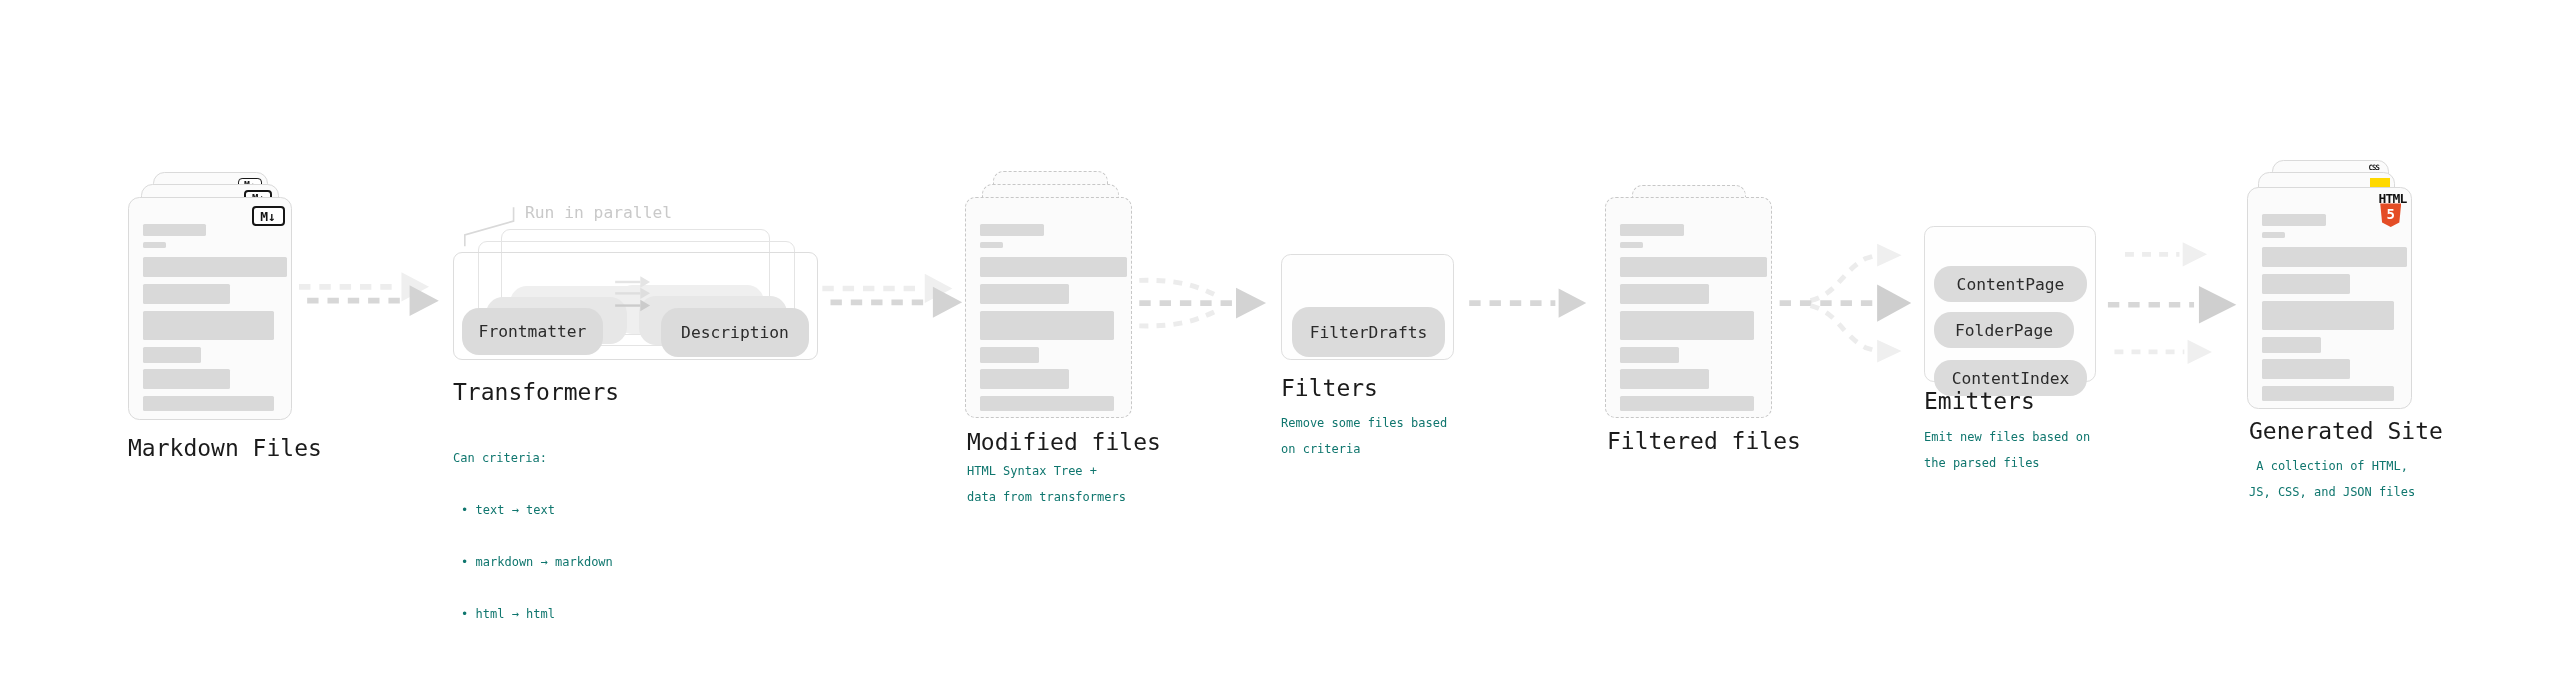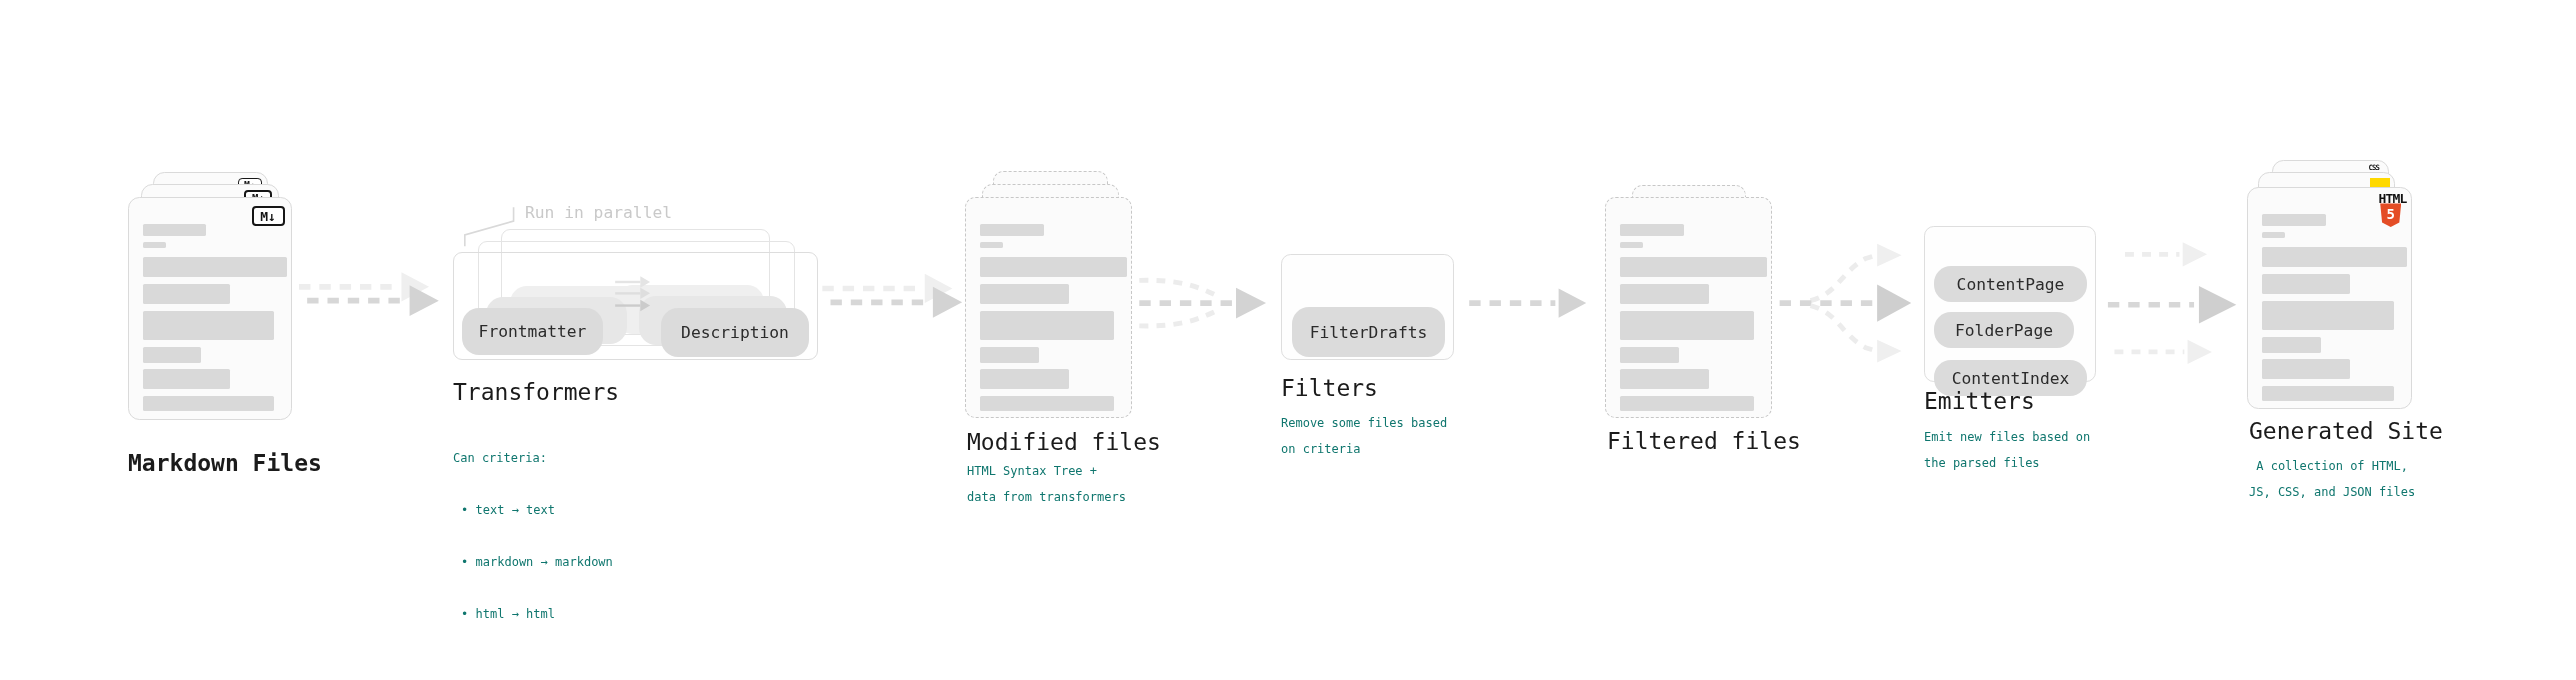--- a/index.html
+++ b/index.html
@@ -86,21 +86,21 @@
       <span class="md-badge front">M↓</span>
       <div class="sk b1"></div>
       <div class="sk b2"></div>
       <div class="sk b3"></div>
       <div class="sk b4"></div>
       <div class="sk b5"></div>
       <div class="sk b6"></div>
       <div class="sk b7"></div>
       <div class="sk b8"></div>
     </div>
-    <div class="node-title" style="left:128px;top:450px;font-weight:bold;">Markdown Files</div>
+    <div class="node-title" style="left:128px;top:435px;">Markdown Files</div>
   </div>
 
   <div>
     <div class="annotation" style="left:525px;top:203px;">Run in parallel</div>
 
     <div class="outline-card" style="left:501px;top:229px;width:269px;height:106px;"></div>
     <div class="outline-card" style="left:478px;top:241px;width:317px;height:105px;"></div>
     <div class="outline-card front" style="left:453px;top:252px;width:365px;height:108px;"></div>
 
     <div class="pill ghost2" style="left:510px;top:258px;width:141px;height:47px;"></div>

